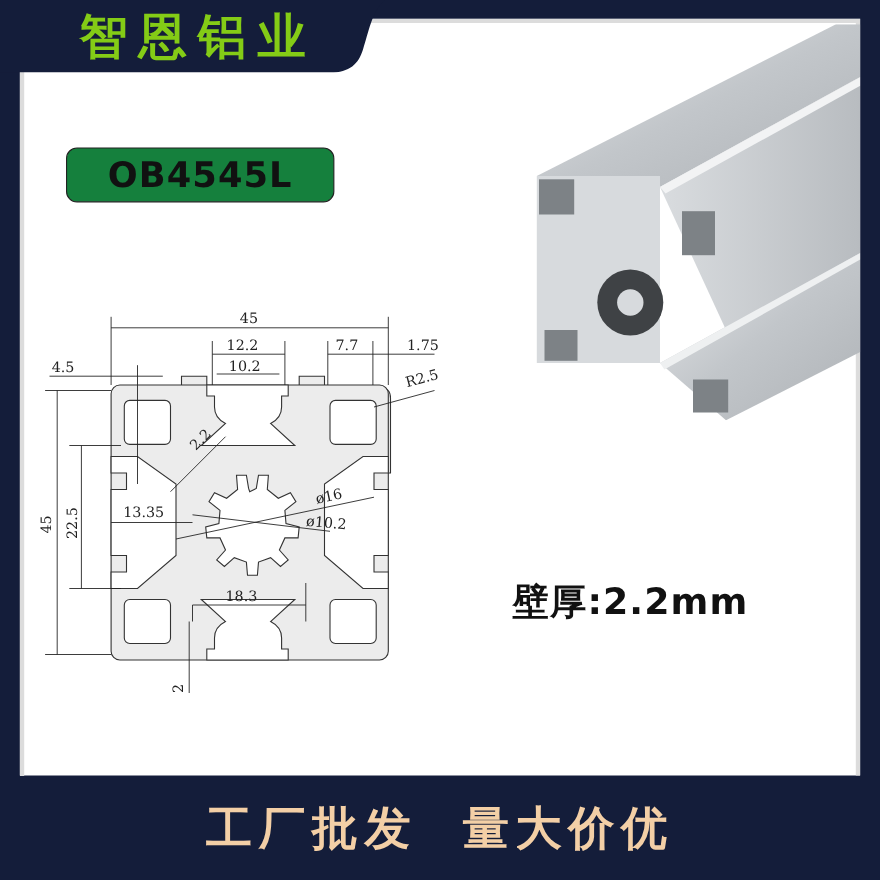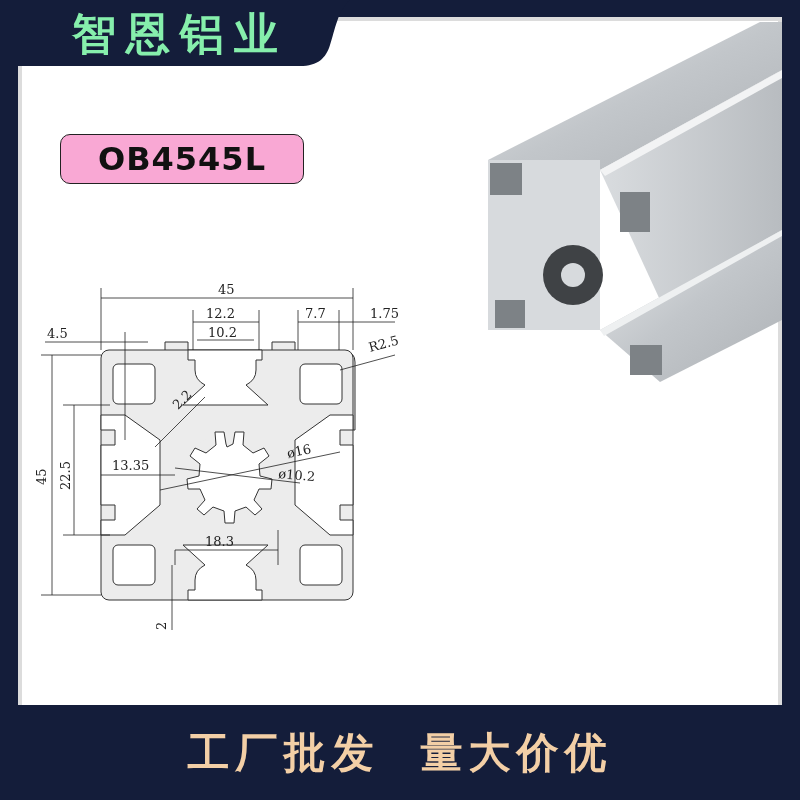--- a/index.html
+++ b/index.html
@@ -1,20 +1,20 @@
 <!DOCTYPE html>
 <html><head>
 <meta charset="utf-8">
 <style>
   html, body { margin: 0; padding: 0; }
   body { width: 800px; height: 800px; position: relative; overflow: hidden; background: #141d3a; font-family: "DejaVu Sans", sans-serif; }
   .panel { position: absolute; left: 18px; top: 17px; width: 764px; height: 688px; background: #ffffff; box-shadow: inset 4px 4px 0 #dcdcdc, inset -4px 0 0 #dcdcdc; }
   .brand-tab { position: absolute; left: 0; top: 0; width: 350px; height: 66px; }
-  .brand-title { position: absolute; left: 72px; top: 8px; color: #86efac; font-size: 44px; font-weight: bold; letter-spacing: 10px; line-height: 52px; }
-  .model-box { position: absolute; left: 60px; top: 134px; width: 242px; height: 48px; border: 1.5px solid #222; border-radius: 10px; background: #f9a8d4; display: flex; align-items: center; justify-content: center; font-size: 32px; font-weight: bold; color: #111; letter-spacing: 1px; }
+  .brand-title { position: absolute; left: 72px; top: 8px; color: #84cc16; font-size: 44px; font-weight: bold; letter-spacing: 10px; line-height: 52px; }
+  .model-box { position: absolute; left: 60px; top: 134px; width: 242px; height: 48px; border: 1.5px solid #222; border-radius: 10px; background: #15803d; display: flex; align-items: center; justify-content: center; font-size: 32px; font-weight: bold; color: #111; letter-spacing: 1px; }
   .drawing { position: absolute; left: 30px; top: 270px; }
   .photo { position: absolute; left: 470px; top: 22px; }
   .specs { position: absolute; left: 466px; top: 522px; color: #111; font-size: 33px; font-weight: bold; line-height: 50px; letter-spacing: 1px; }
   .footer { position: absolute; left: 0; top: 705px; width: 800px; height: 95px; display: flex; align-items: center; justify-content: center; border-radius: 29px; }
   .footer-text { color: #f3cfa6; font-size: 42px; font-weight: bold; letter-spacing: 6px; white-space: pre; }
   svg text { font-family: "DejaVu Serif", serif; }
 </style>
 </head>
 <body>
 
@@ -113,17 +113,18 @@
   <rect x="620" y="192" width="30" height="40" fill="#7d8286"></rect>
   <rect x="495" y="300" width="30" height="28" fill="#7d8286"></rect>
   <rect x="630" y="345" width="32" height="30" fill="#7d8286"></rect>
   <circle cx="573" cy="275" r="30" fill="#3f4245"></circle>
   <circle cx="573" cy="275" r="12" fill="#d7dadd"></circle>
   <polygon points="600,170 782,70 782,78 605,176" fill="#f2f3f4"></polygon>
   <polygon points="600,330 782,230 782,236 604,336" fill="#eef0f1"></polygon>
 </svg>
 
 <div class="specs">
+  <div>壁厚:2.2mm</div>
 </div>
 
 <div class="footer">
   <div class="footer-text">工厂批发  量大价优</div>
 </div>
 
 </body></html>

